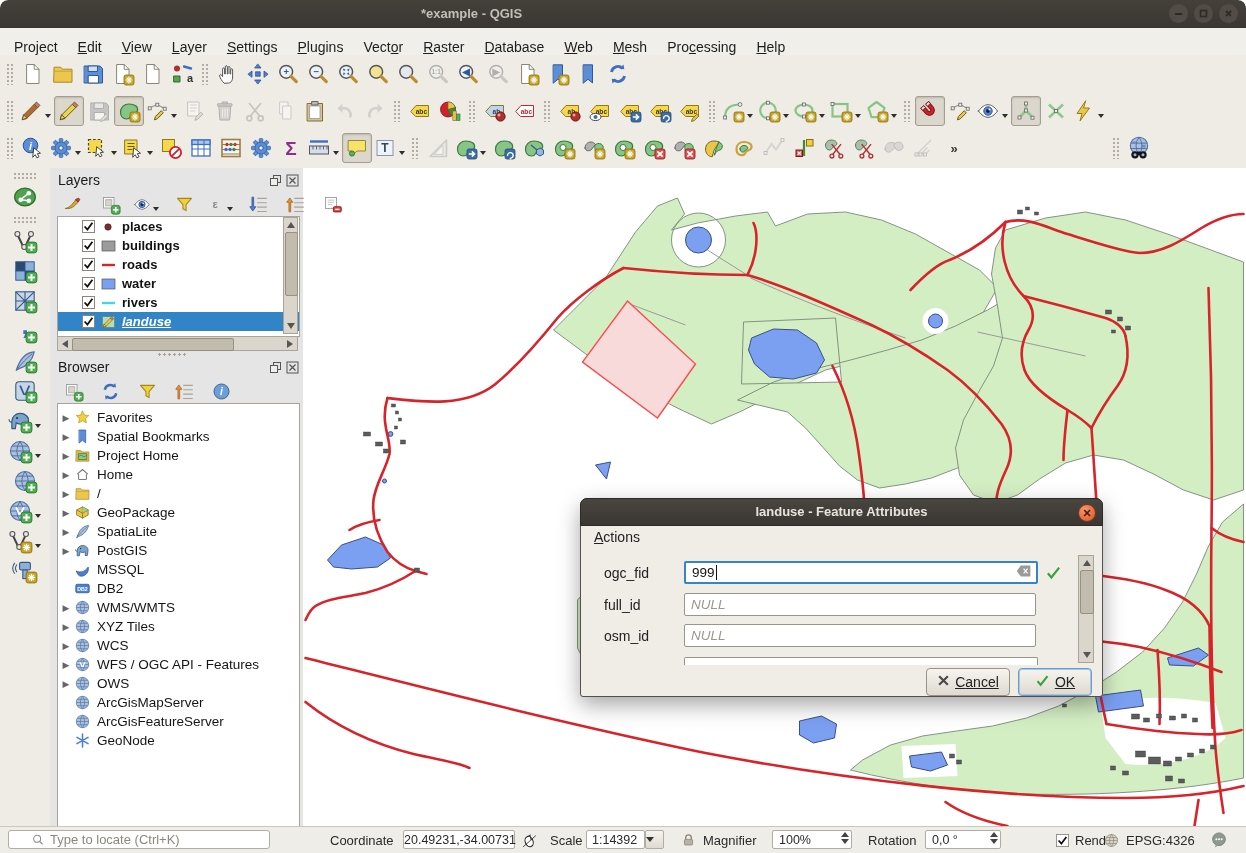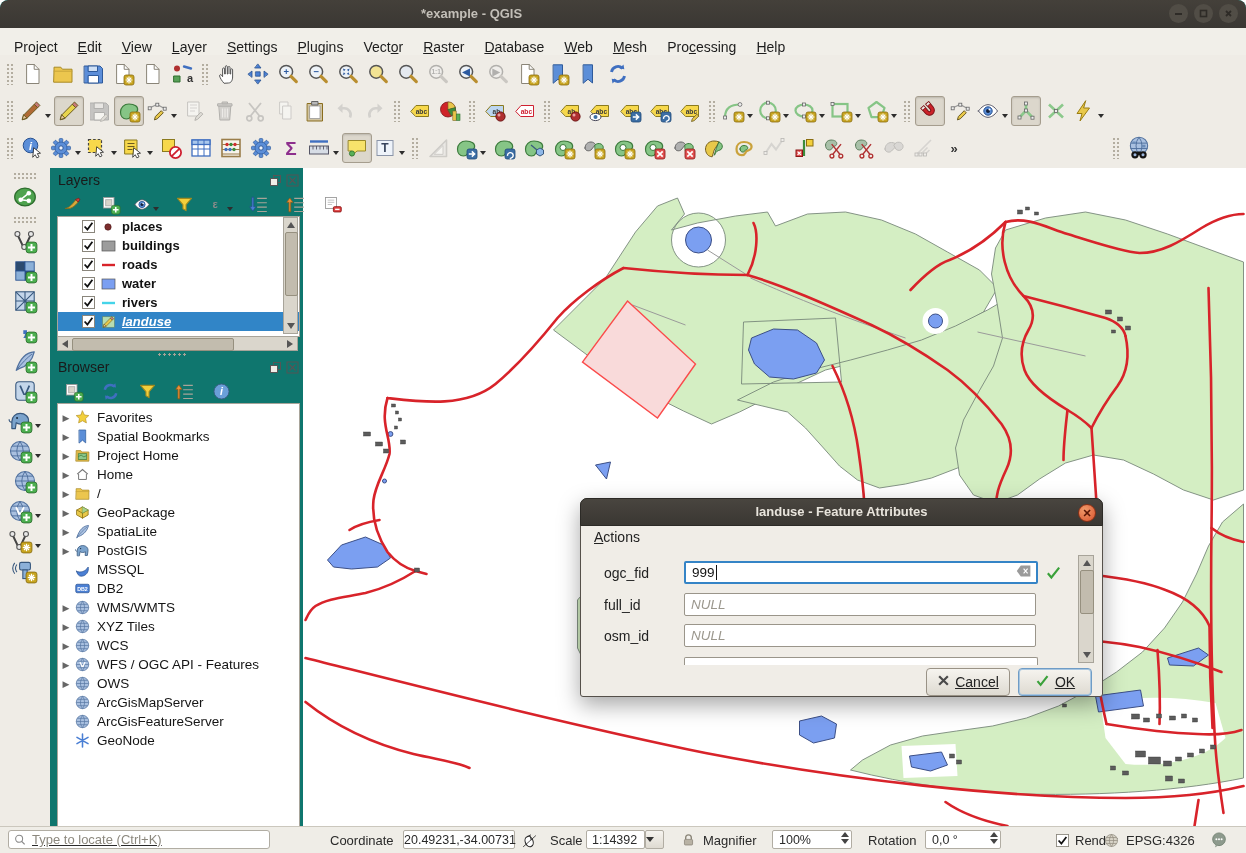--- a/index.html
+++ b/index.html
@@ -1,16 +1,16 @@
 <!DOCTYPE html>
 <html style="--lu: #d4eec3; --lus: #78887a; --wa: #7b9ff1; --was: #3c4f86; --rd: #d8232a; --pth: #9a9a9a; --nf: #f9dada; --nfs: #fb4b4b; --bld: #5c5c5c;"><head>
 <meta charset="utf-8">
 <style>
   html,body{margin:0;padding:0;background:#fff;font-family:"Liberation Sans",sans-serif;-webkit-font-smoothing:antialiased;}
-  #app{position:relative;width:1246px;height:853px;overflow:hidden;background:#0f766e;border-radius:8px 8px 0 0;}
+  #app{position:relative;width:1246px;height:853px;overflow:hidden;background:#e5e5e5;border-radius:8px 8px 0 0;}
   
   #titlebar{position:absolute;left:0;top:0;width:1246px;height:28px;background:linear-gradient(#44403a,#3a3733);border-radius:8px 8px 0 0;}
   #wintitle{position:absolute;left:421px;top:6px;font-size:13px;font-weight:bold;color:#c3bfb8;}
   .winbtns{position:absolute;right:8px;top:4px;display:flex;gap:6px;}
   .wbtn{width:19px;height:19px;border-radius:50%;background:#514d46;display:flex;align-items:center;justify-content:center;}
   
   #menubar{position:absolute;left:0;top:28px;width:1246px;height:39px;background:#f1efe9;border-bottom:1px solid #d8d4ca;display:flex;align-items:center;padding-left:4px;box-sizing:border-box;text-align:right;}
   .mitem{padding:4px 10px;font-size:14px;color:#1d1d1d;}
   .mitem u{text-decoration:underline;}
   
@@ -1507,21 +1507,21 @@
         <div class="btn def" style="left: 437px; top: 169px; width: 72px;">
           <span><svg width="15" height="15" viewBox="0 0 24 24">
               <path d="M4 13l5 6L20 5" fill="none" stroke="#3aa13a" stroke-width="3.4"></path>
             </svg></span>
           <span><u>O</u>K</span>
         </div>
       </div>
   </div>
 
   <div id="statusbar">
-    <div class="sb sbox" style="left:8px;width:262px;justify-content:flex-start;padding-left:4px;gap:5px;border-radius:3px;text-decoration:underline;">
+    <div class="sb sbox" style="left:8px;width:262px;justify-content:flex-start;padding-left:22px;gap:5px;border-radius:3px;">
       <svg width="14" height="14" viewBox="0 0 24 24">
           <circle cx="10.5" cy="10" r="6" fill="none" stroke="#8a8a8a" stroke-width="1.8"></circle>
           <line x1="14.8" y1="14.3" x2="20" y2="19.5" stroke="#8a8a8a" stroke-width="2.2"></line>
         </svg>
       <span style="color:#8c887e;font-size:13px;">Type to locate (Ctrl+K)</span>
     </div>
     <div class="sb" style="left:330px;">
         <span>Coordinate</span>
       </div>
     <div class="sb sbox" style="left:403px;width:112px;">

